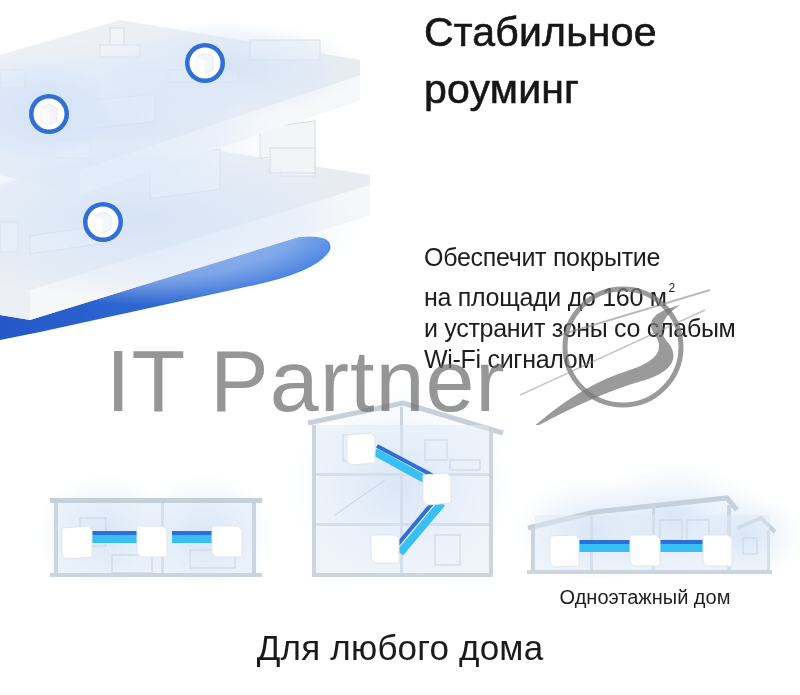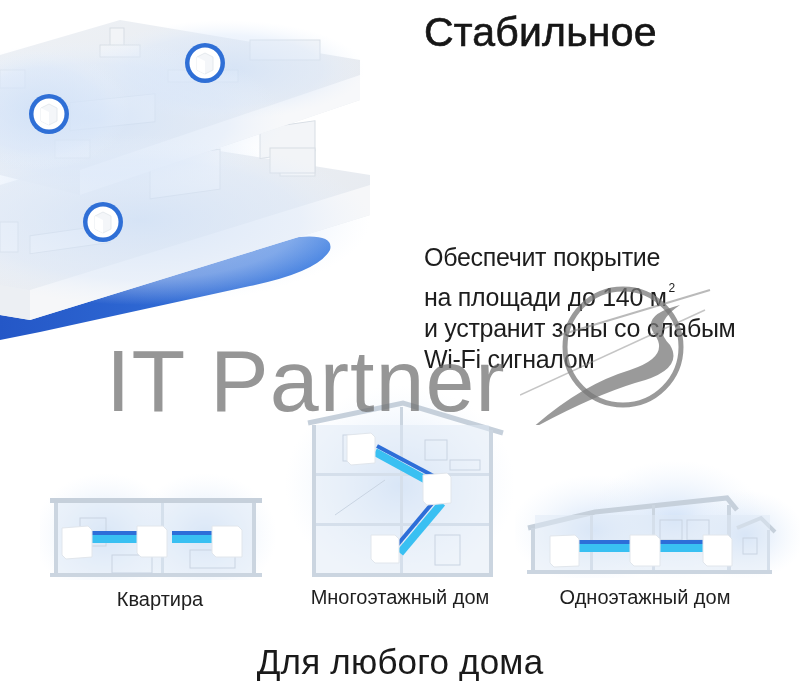--- a/index.html
+++ b/index.html
@@ -44,21 +44,21 @@
 
   
   .scene { position: absolute; }
   .scene-label {
     position: absolute; font-size: 20px; color: #1f1f1f; white-space: nowrap;
     text-align: center;
   }
 
   
   #footer-heading {
-    left: 0; top: 640px; width: 800px; text-align: center;
+    left: 0; top: 626px; width: 800px; text-align: center;
     font-size: 35px; line-height: 44px; color: #1a1a1a;
     letter-spacing: 0.2px;
   }
 </style>
 </head>
 <body>
 
 <div id="hero" class="abs">
   <svg width="420" height="340" viewBox="0 0 420 340">
     <defs>
@@ -125,25 +125,26 @@
       <circle cx="103" cy="222" r="20" fill="#2f6fd6"></circle>
       <circle cx="103" cy="222" r="15.5" fill="#ffffff"></circle>
       <path d="M95 216 L103 212 L111 216 L111 229 L103 233 L95 229 Z" fill="#f4f6f9" stroke="#dfe4ea" stroke-width="0.8"></path>
       <path d="M103 220 L103 233 L95 229 L95 216 Z" fill="#ffffff"></path>
     </g>
   </svg>
 </div>
 
 <div id="headline" class="abs">
   <div>Стабильное</div>
+  <div>роуминг</div>
 </div>
 
 <div id="subtext" class="abs">
   <div>Обеспечит покрытие</div>
-  <div><span>на площади до 140 м</span><sup>2</sup></div>
+  <div><span>на площади до 160 м</span><sup>2</sup></div>
   <div>и устранит зоны со слабым</div>
   <div>Wi-Fi сигналом</div>
 </div>
 
 <div class="scene" style="left:40px; top:440px; width:240px; height:180px;">
   <svg width="240" height="140" viewBox="0 0 240 140">
     <defs>
       <radialGradient id="h1" cx="50%" cy="50%" r="50%">
         <stop offset="0%" stop-color="#cddff7" stop-opacity="0.9"></stop>
         <stop offset="100%" stop-color="#e8f1fc" stop-opacity="0"></stop>
@@ -167,21 +168,20 @@
     <rect x="52" y="95" width="55" height="8" fill="#39c0f2"></rect>
     <rect x="132" y="91" width="55" height="4" fill="#2d6ed8"></rect>
     <rect x="132" y="95" width="55" height="8" fill="#39c0f2"></rect>
 
     <g fill="#ffffff" stroke="#e1e6ec" stroke-width="1">
       <path d="M22 88 L48 86 L52 90 L52 117 L26 119 L22 115 Z"></path>
       <path d="M97 86 L123 86 L127 90 L127 117 L101 117 L97 113 Z"></path>
       <path d="M172 86 L198 86 L202 90 L202 117 L176 117 L172 113 Z"></path>
     </g>
   </svg>
-  <div class="scene-label" style="left:0; width:240px; top:148px;">Квартира</div>
 </div>
 
 <div class="scene" style="left:275px; top:385px; width:250px; height:235px;">
   <svg width="250" height="195" viewBox="0 0 250 195">
     <defs>
       <radialGradient id="h2" cx="50%" cy="50%" r="50%">
         <stop offset="0%" stop-color="#cddff7" stop-opacity="0.9"></stop>
         <stop offset="100%" stop-color="#e8f1fc" stop-opacity="0"></stop>
       </radialGradient>
     </defs>
@@ -207,21 +207,20 @@
     <path d="M100 67 L166 103" stroke="#39c0f2" stroke-width="8"></path>
     <path d="M160 115 L118 165" stroke="#2d6ed8" stroke-width="4"></path>
     <path d="M167 118 L125 168" stroke="#39c0f2" stroke-width="8"></path>
 
     <g fill="#ffffff" stroke="#e1e6ec" stroke-width="1">
       <path d="M72 50 L96 48 L100 52 L100 78 L76 80 L72 76 Z"></path>
       <path d="M148 90 L172 88 L176 92 L176 118 L152 120 L148 116 Z"></path>
       <path d="M96 150 L120 150 L124 154 L124 178 L100 178 L96 174 Z"></path>
     </g>
   </svg>
-  <div class="scene-label" style="left:0; width:250px; top:201px;">Многоэтажный дом</div>
 </div>
 
 <div class="scene" style="left:515px; top:460px; width:285px; height:160px;">
   <svg width="285" height="118" viewBox="0 0 285 118">
     <defs>
       <radialGradient id="h3" cx="50%" cy="50%" r="50%">
         <stop offset="0%" stop-color="#cddff7" stop-opacity="0.9"></stop>
         <stop offset="100%" stop-color="#e8f1fc" stop-opacity="0"></stop>
       </radialGradient>
     </defs>

